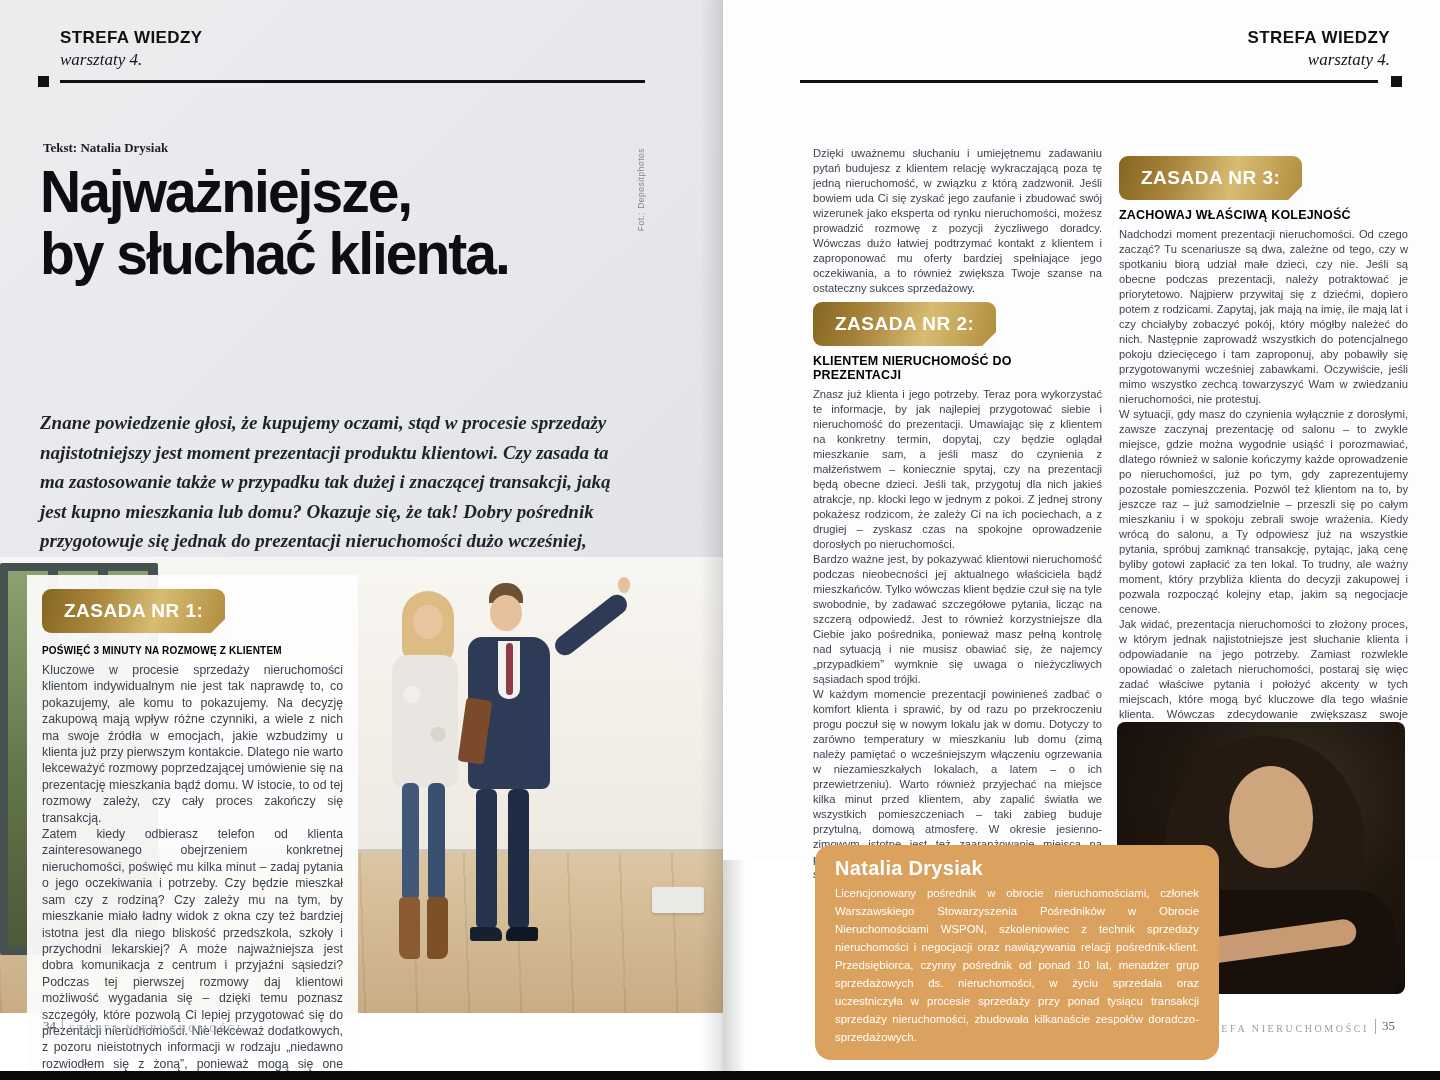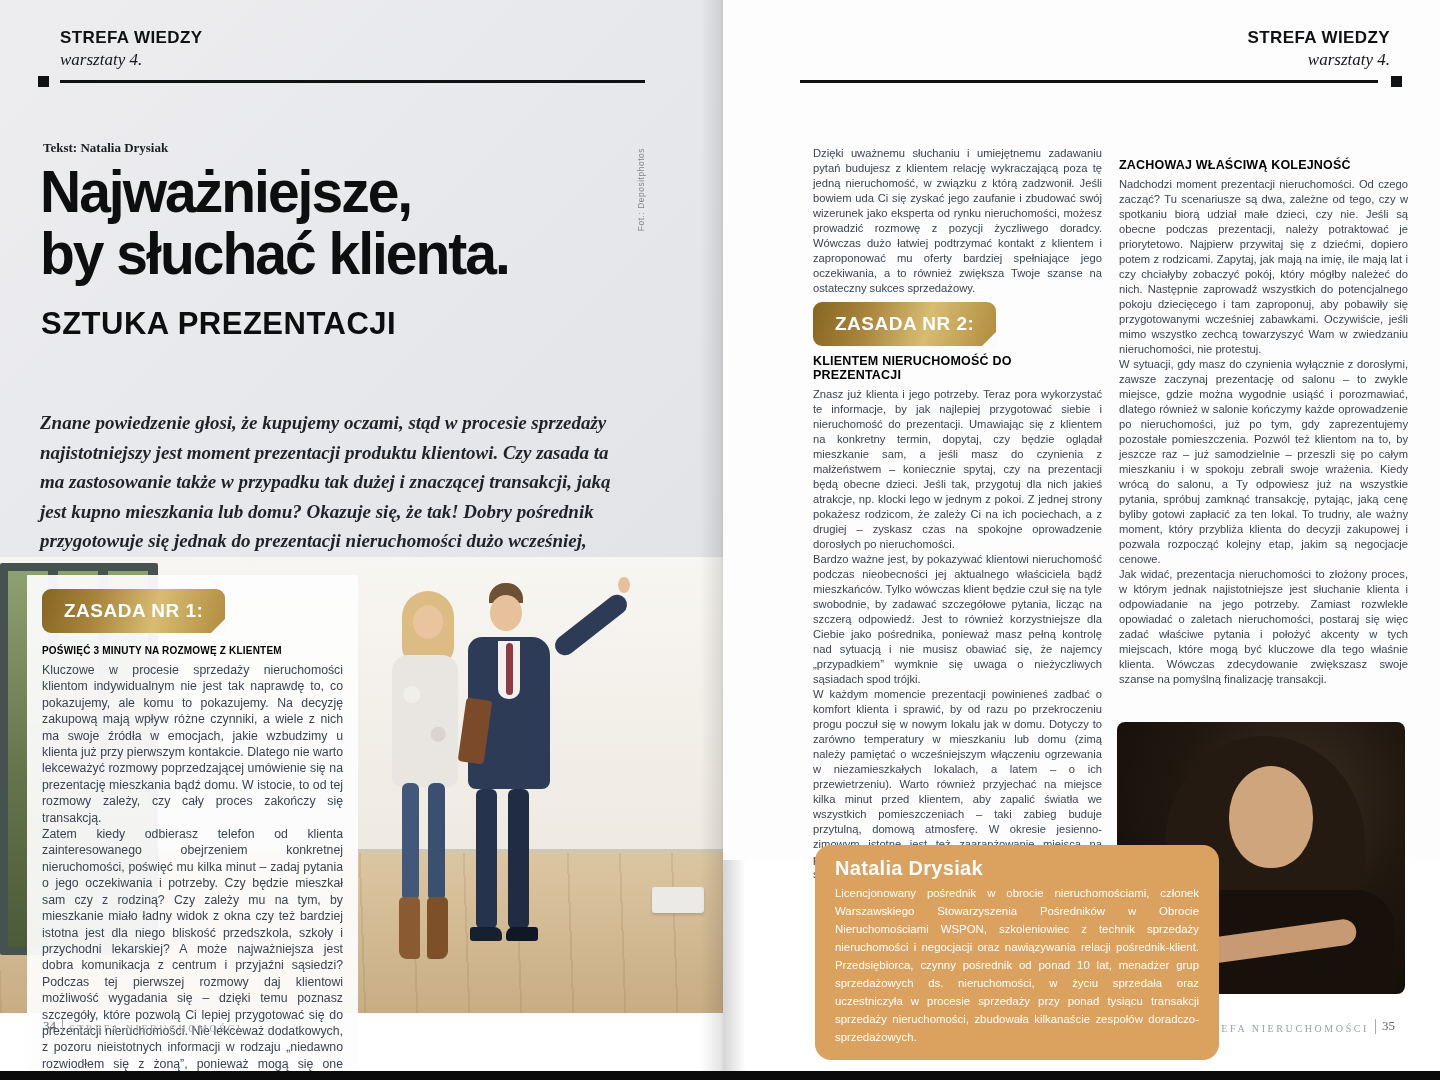--- a/index.html
+++ b/index.html
@@ -89,21 +89,20 @@
     <div class="rule" style="left:60px;top:80px;width:585px"></div>
 
     <div class="photo-credit">Fot.: Depositphotos</div>
 
     <div class="byline">Tekst: Natalia Drysiak</div>
 
     <div class="title">
       <div>Najważniejsze,</div>
       <div>by słuchać klienta.</div>
     </div>
-    <div class="subtitle" style="top:306px">SZTUKA PREZENTACJI</div>
 
     <div class="lead">Znane powiedzenie głosi, że kupujemy oczami, stąd w procesie sprzedaży najistotniejszy jest moment prezentacji produktu klientowi. Czy zasada ta ma zastosowanie także w przypadku tak dużej i znaczącej transakcji, jaką jest kupno mieszkania lub domu? Okazuje się, że tak! Dobry pośrednik przygotowuje się jednak do prezentacji nieruchomości dużo wcześniej, zanim otworzy przed klientem drzwi mieszkania.</div>
 
     <div class="photo">
       <div class="ph-wall-line"></div>
       <div class="ph-floor"></div>
       <div class="ph-window">
         <div class="ph-pane" style="left:8px"></div>
         <div class="ph-pane" style="left:58px"></div>
         <div class="ph-pane" style="left:108px"></div>
@@ -164,20 +163,21 @@
       <span class="badge">ZASADA NR 2:</span>
       <div class="sec-head">KLIENTEM NIERUCHOMOŚĆ DO PREZENTACJI</div>
       <div class="body-copy">
         <p>Znasz już klienta i jego potrzeby. Teraz pora wykorzystać te informacje, by jak najlepiej przygotować siebie i nieruchomość do prezentacji. Umawiając się z klientem na konkretny termin, dopytaj, czy będzie oglądał mieszkanie sam, a jeśli masz do czynienia z małżeństwem – koniecznie spytaj, czy na prezentacji będą obecne dzieci. Jeśli tak, przygotuj dla nich jakieś atrakcje, np. klocki lego w jednym z pokoi. Z jednej strony pokażesz rodzicom, że zależy Ci na ich pociechach, a z drugiej – zyskasz czas na spokojne oprowadzenie dorosłych po nieruchomości.</p>
         <p>Bardzo ważne jest, by pokazywać klientowi nieruchomość podczas nieobecności jej aktualnego właściciela bądź mieszkańców. Tylko wówczas klient będzie czuł się na tyle swobodnie, by zadawać szczegółowe pytania, licząc na szczerą odpowiedź. Jest to również korzystniejsze dla Ciebie jako pośrednika, ponieważ masz pełną kontrolę nad sytuacją i nie musisz obawiać się, że najemcy „przypadkiem” wymknie się uwaga o nieżyczliwych sąsiadach spod trójki.</p>
         <p>W każdym momencie prezentacji powinieneś zadbać o komfort klienta i sprawić, by od razu po przekroczeniu progu poczuł się w nowym lokalu jak w domu. Dotyczy to zarówno temperatury w mieszkaniu lub domu (zimą należy pamiętać o wcześniejszym włączeniu ogrzewania w niezamieszkałych lokalach, a latem – o ich przewietrzeniu). Warto również przyjechać na miejsce kilka minut przed klientem, aby zapalić światła we wszystkich pomieszczeniach – taki zabieg buduje przytulną, domową atmosferę. W okresie jesienno-zimowym istotne jest też zaaranżowanie miejsca na pozostawienie przez klientów okryć wierzchnich, aby swobodnie mogli oglądać wnętrze.</p>
       </div>
     </div>
 
     <div class="col" style="left:396px;top:150px">
+      <span class="badge">ZASADA NR 3:</span>
       <div class="sec-head">ZACHOWAJ WŁAŚCIWĄ KOLEJNOŚĆ</div>
       <div class="body-copy">
         <p>Nadchodzi moment prezentacji nieruchomości. Od czego zacząć? Tu scenariusze są dwa, zależne od tego, czy w spotkaniu biorą udział małe dzieci, czy nie. Jeśli są obecne podczas prezentacji, należy potraktować je priorytetowo. Najpierw przywitaj się z dziećmi, dopiero potem z rodzicami. Zapytaj, jak mają na imię, ile mają lat i czy chciałyby zobaczyć pokój, który mógłby należeć do nich. Następnie zaprowadź wszystkich do potencjalnego pokoju dziecięcego i tam zaproponuj, aby pobawiły się przygotowanymi wcześniej zabawkami. Oczywiście, jeśli mimo wszystko zechcą towarzyszyć Wam w zwiedzaniu nieruchomości, nie protestuj.</p>
         <p>W sytuacji, gdy masz do czynienia wyłącznie z dorosłymi, zawsze zaczynaj prezentację od salonu – to zwykle miejsce, gdzie można wygodnie usiąść i porozmawiać, dlatego również w salonie kończymy każde oprowadzenie po nieruchomości, już po tym, gdy zaprezentujemy pozostałe pomieszczenia. Pozwól też klientom na to, by jeszcze raz – już samodzielnie – przeszli się po całym mieszkaniu i w spokoju zebrali swoje wrażenia. Kiedy wrócą do salonu, a Ty odpowiesz już na wszystkie pytania, spróbuj zamknąć transakcję, pytając, jaką cenę byliby gotowi zapłacić za ten lokal. To trudny, ale ważny moment, który przybliża klienta do decyzji zakupowej i pozwala rozpocząć kolejny etap, jakim są negocjacje cenowe.</p>
         <p>Jak widać, prezentacja nieruchomości to złożony proces, w którym jednak najistotniejsze jest słuchanie klienta i odpowiadanie na jego potrzeby. Zamiast rozwlekle opowiadać o zaletach nieruchomości, postaraj się więc zadać właściwe pytania i położyć akcenty w tych miejscach, które mogą być kluczowe dla tego właśnie klienta. Wówczas zdecydowanie zwiększasz swoje szanse na pomyślną finalizację transakcji.</p>
       </div>
     </div>
 
     <div class="portrait">
       <div class="po-hair"></div>

